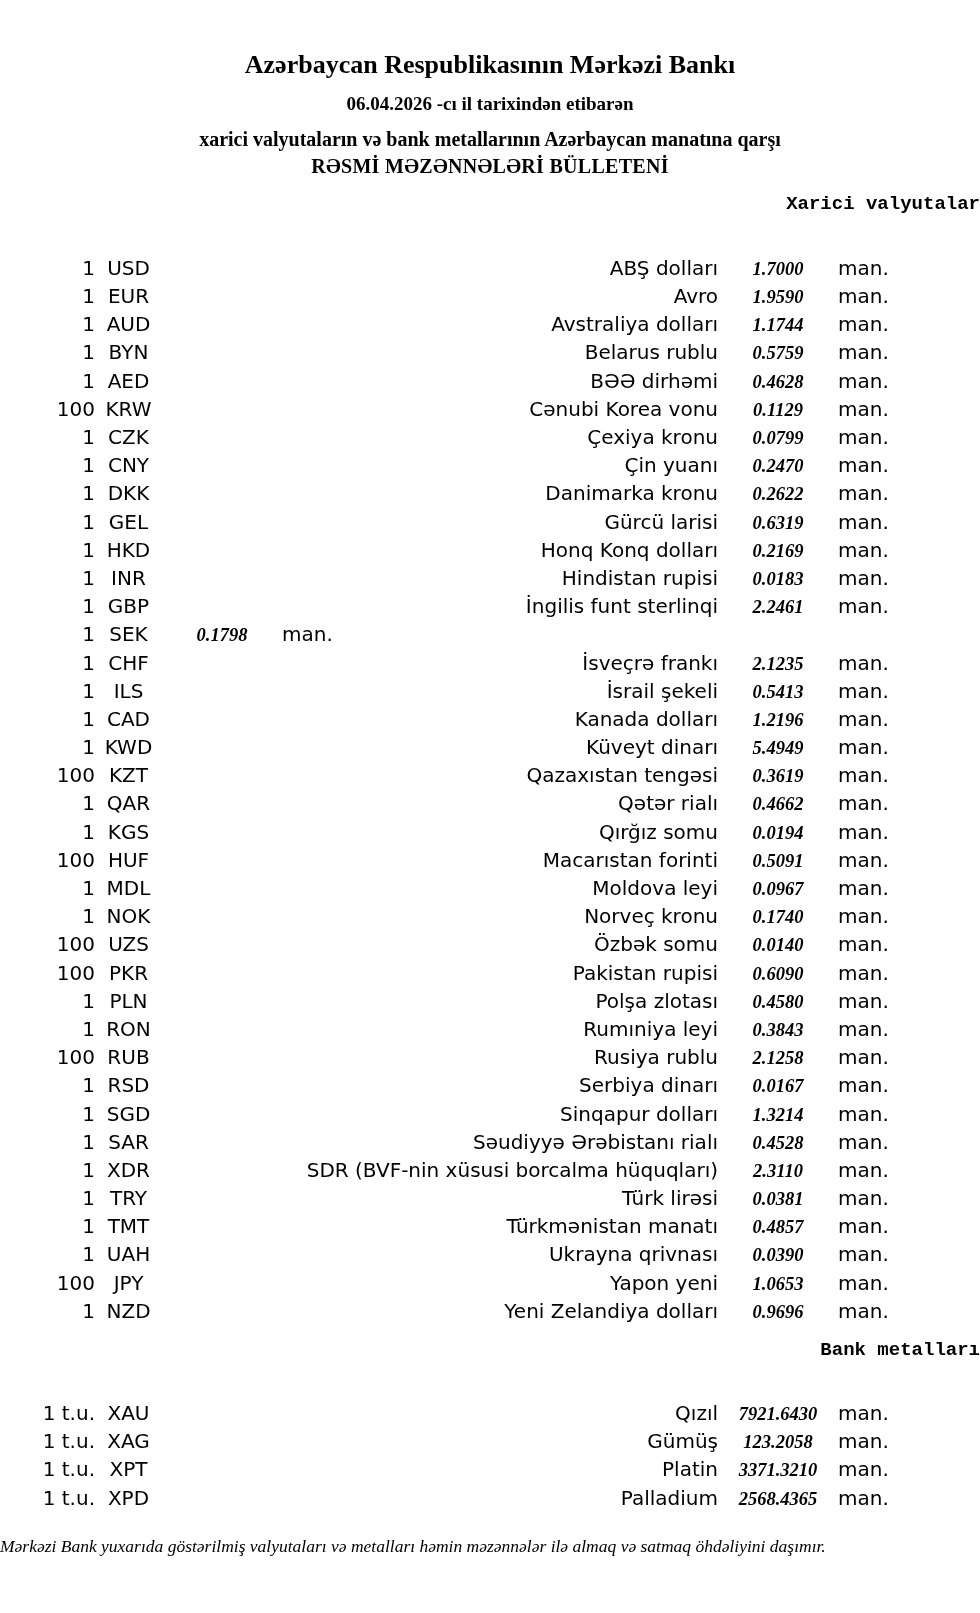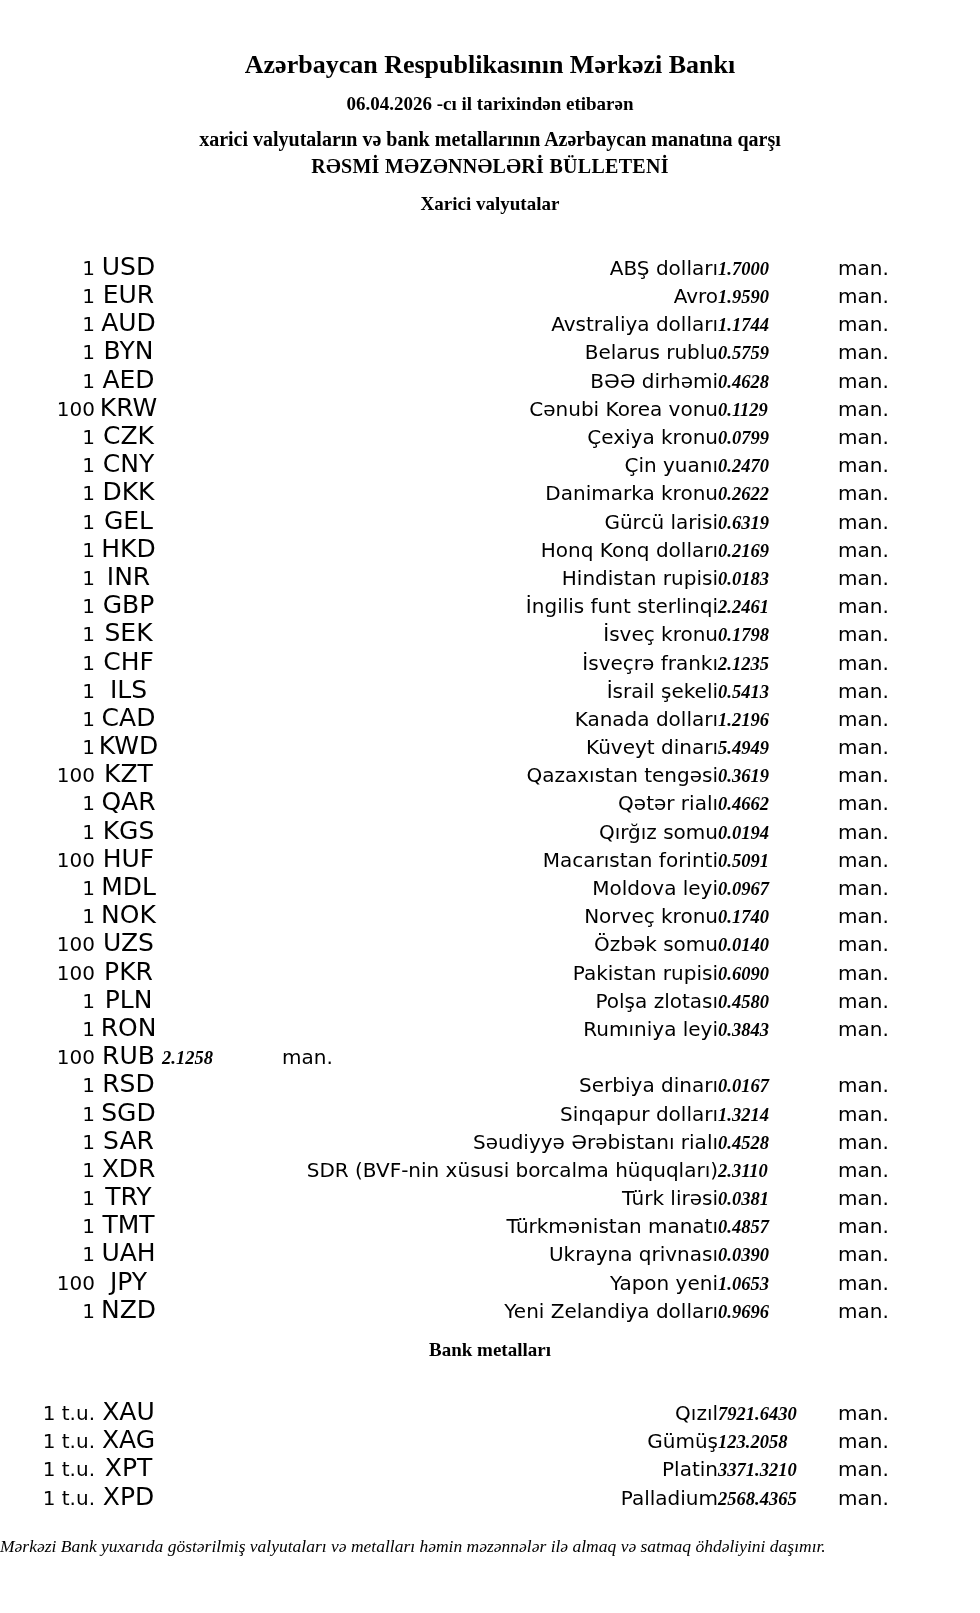--- a/index.html
+++ b/index.html
@@ -37,54 +37,55 @@
     font-size: 20px;
   }
   .bulletin-line {
     margin-top: 4px;
     font-family: "Liberation Serif", serif;
     font-weight: bold;
     font-size: 20px;
     letter-spacing: 0.3px;
   }
   .section-title {
-    font-family: Liberation Serif, serif;
+    font-family: Liberation Mono, monospace;
     font-weight: bold;
     font-size: 19px;
+    text-align: right;
   }
   .section-title.currency { margin-top: 15px; }
   .section-title.metals { margin-top: 44px; }
   .rows { margin-top: 9px; }
   .rows.metal-rows { margin-top: 8px; }
   .row {
     display: flex;
     align-items: baseline;
     height: 28.2px;
     width: 980px;
   }
   .cell { display: block; white-space: nowrap; }
   .c-qty {
     width: 95px;
     text-align: right;
     font-size: 20px;
   }
   .c-code {
     width: 67px;
     text-align: center;
-    font-size: 25px;
+    font-size: 20px;
   }
   .c-name {
     width: 556px;
     text-align: right;
     font-size: 20px;
     overflow: hidden;
   }
   .c-rate {
     width: 120px;
-    text-align: left;
+    text-align: center;
     font-family: "Liberation Serif", serif;
     font-style: italic;
     font-weight: bold;
     font-size: 18.5px;
     margin-top: 35px;
   }
   .c-unit {
     font-size: 20px;
   }
   .footer-note {
@@ -197,21 +198,20 @@
       <div class="row">
         <span class="cell c-qty">1</span>
         <span class="cell c-code">GBP</span>
         <span class="cell c-name">İngilis funt sterlinqi</span>
         <span class="cell c-rate">2.2461</span>
         <span class="cell c-unit">man.</span>
       </div>
       <div class="row">
         <span class="cell c-qty">1</span>
         <span class="cell c-code">SEK</span>
-        <span class="cell c-name">İsveç kronu</span>
         <span class="cell c-rate">0.1798</span>
         <span class="cell c-unit">man.</span>
       </div>
       <div class="row">
         <span class="cell c-qty">1</span>
         <span class="cell c-code">CHF</span>
         <span class="cell c-name">İsveçrə frankı</span>
         <span class="cell c-rate">2.1235</span>
         <span class="cell c-unit">man.</span>
       </div>
@@ -302,20 +302,21 @@
       <div class="row">
         <span class="cell c-qty">1</span>
         <span class="cell c-code">RON</span>
         <span class="cell c-name">Rumıniya leyi</span>
         <span class="cell c-rate">0.3843</span>
         <span class="cell c-unit">man.</span>
       </div>
       <div class="row">
         <span class="cell c-qty">100</span>
         <span class="cell c-code">RUB</span>
+        <span class="cell c-name">Rusiya rublu</span>
         <span class="cell c-rate">2.1258</span>
         <span class="cell c-unit">man.</span>
       </div>
       <div class="row">
         <span class="cell c-qty">1</span>
         <span class="cell c-code">RSD</span>
         <span class="cell c-name">Serbiya dinarı</span>
         <span class="cell c-rate">0.0167</span>
         <span class="cell c-unit">man.</span>
       </div>

